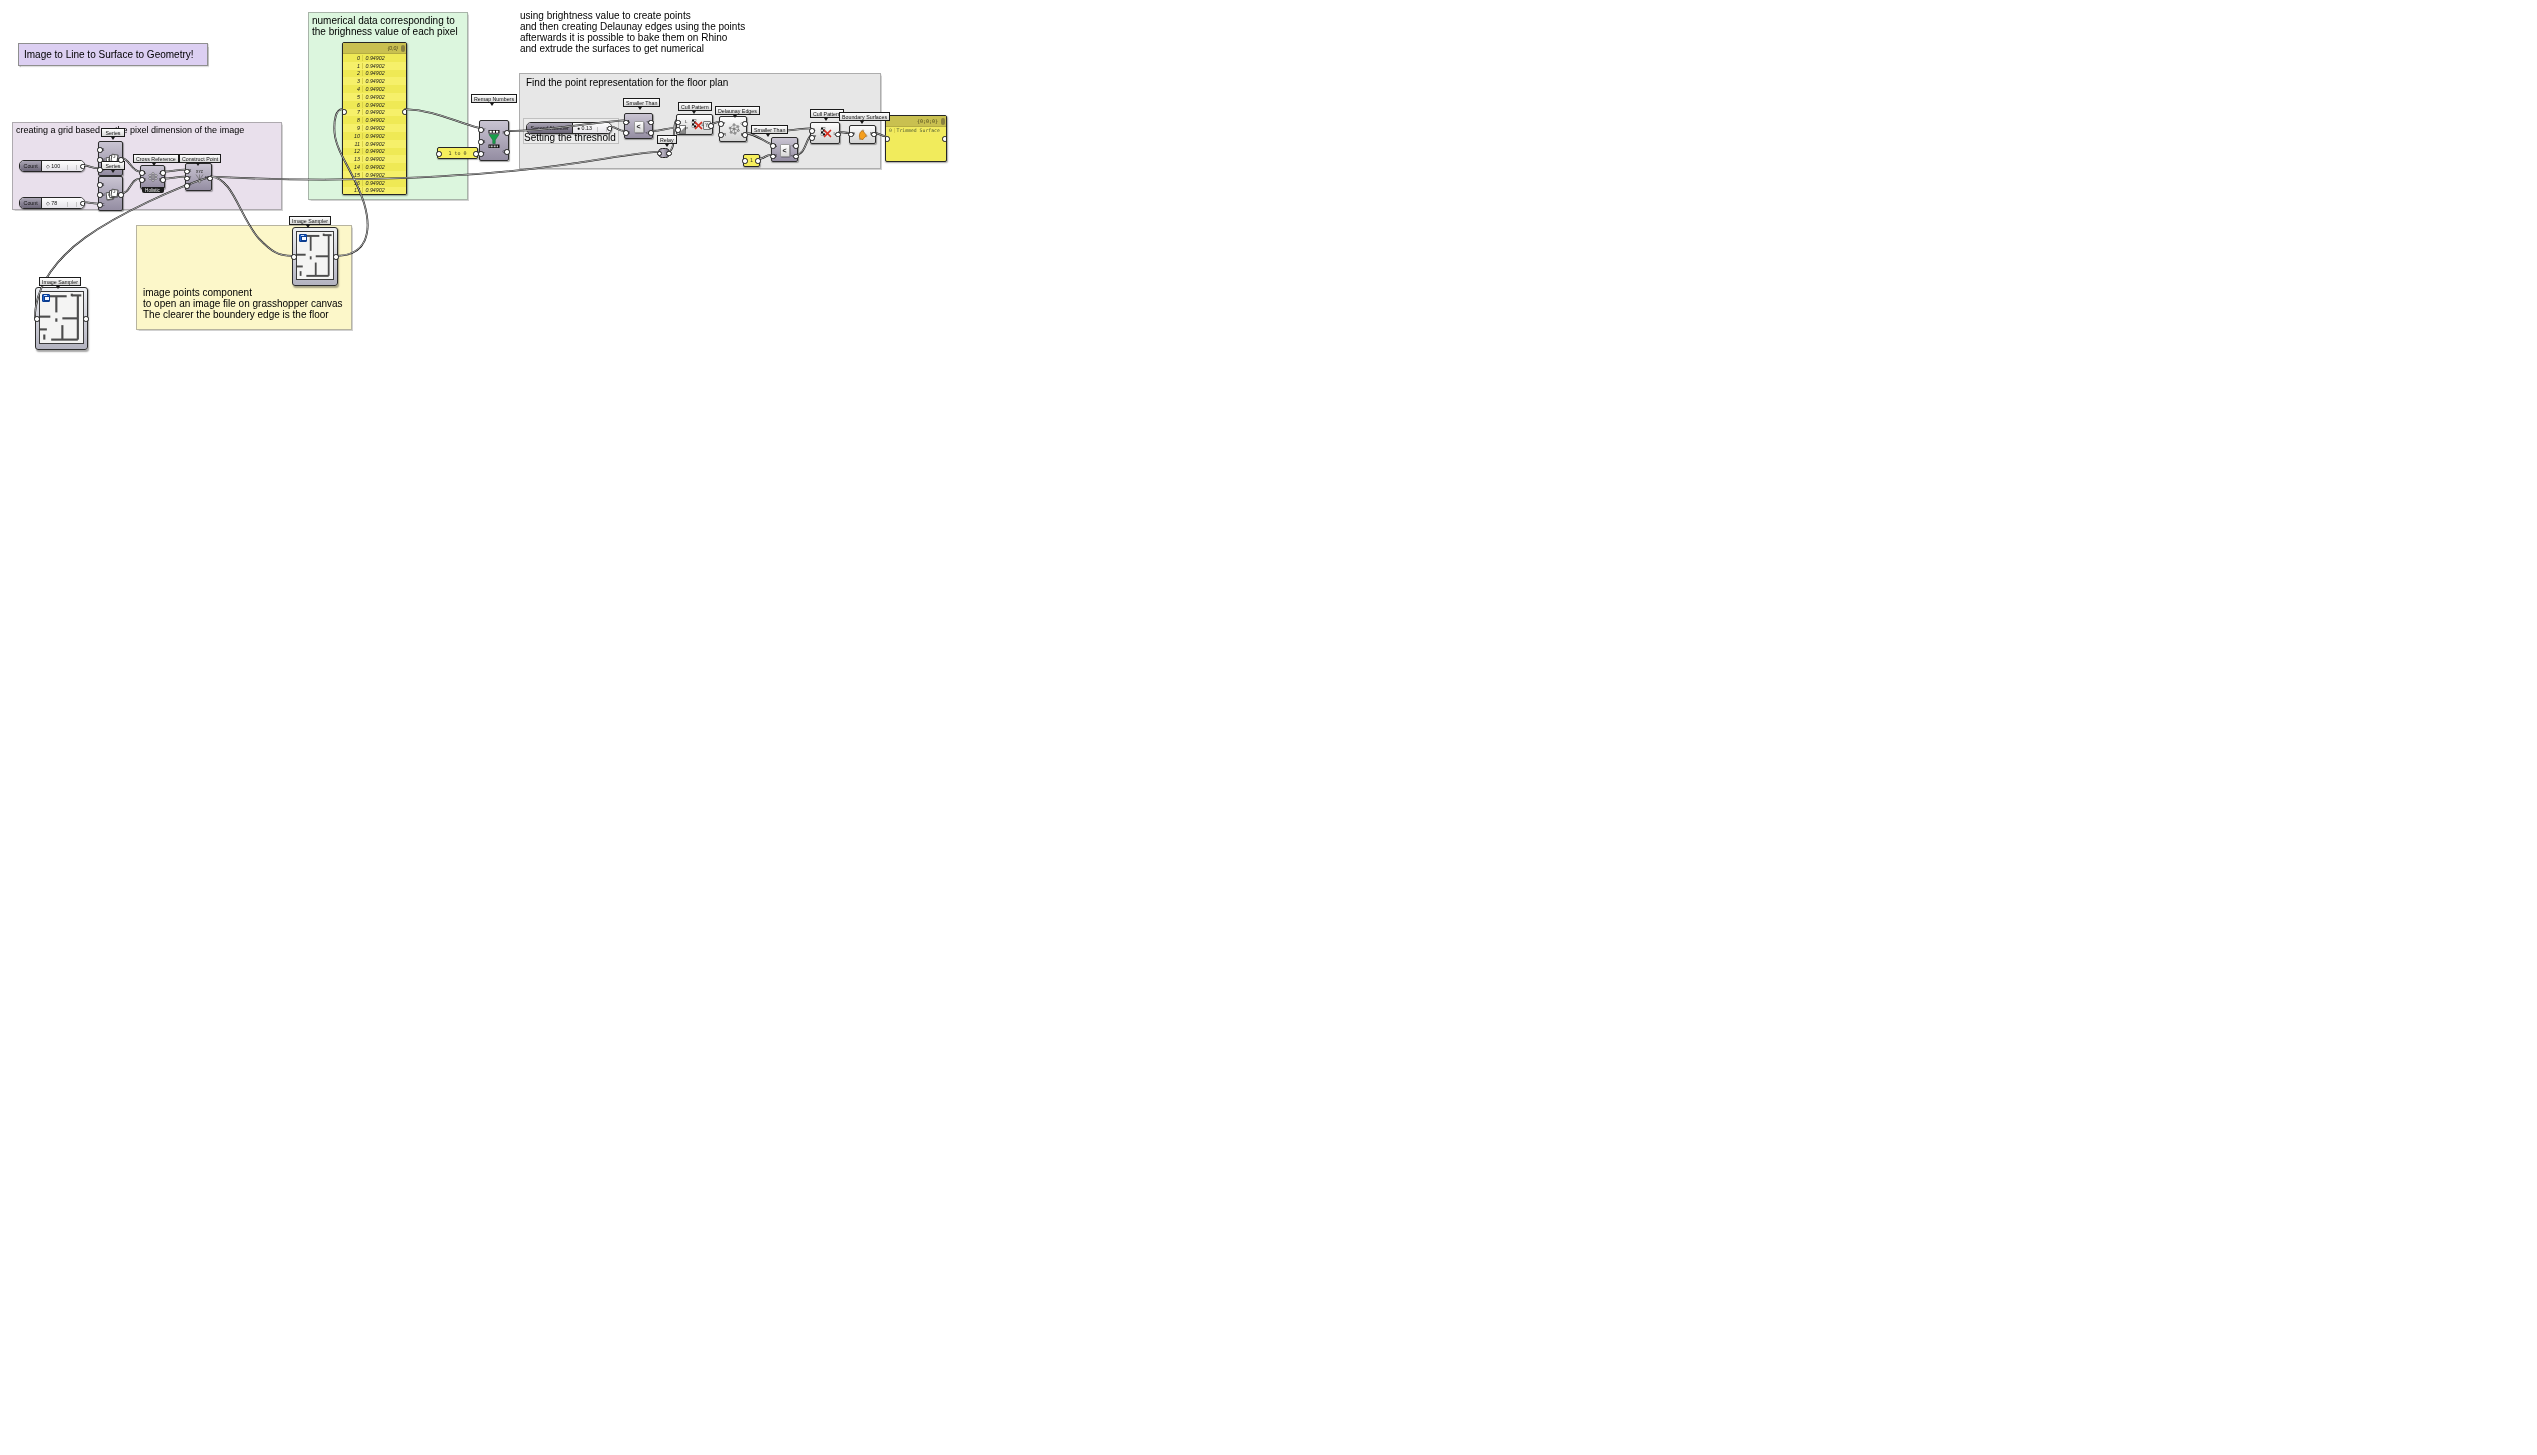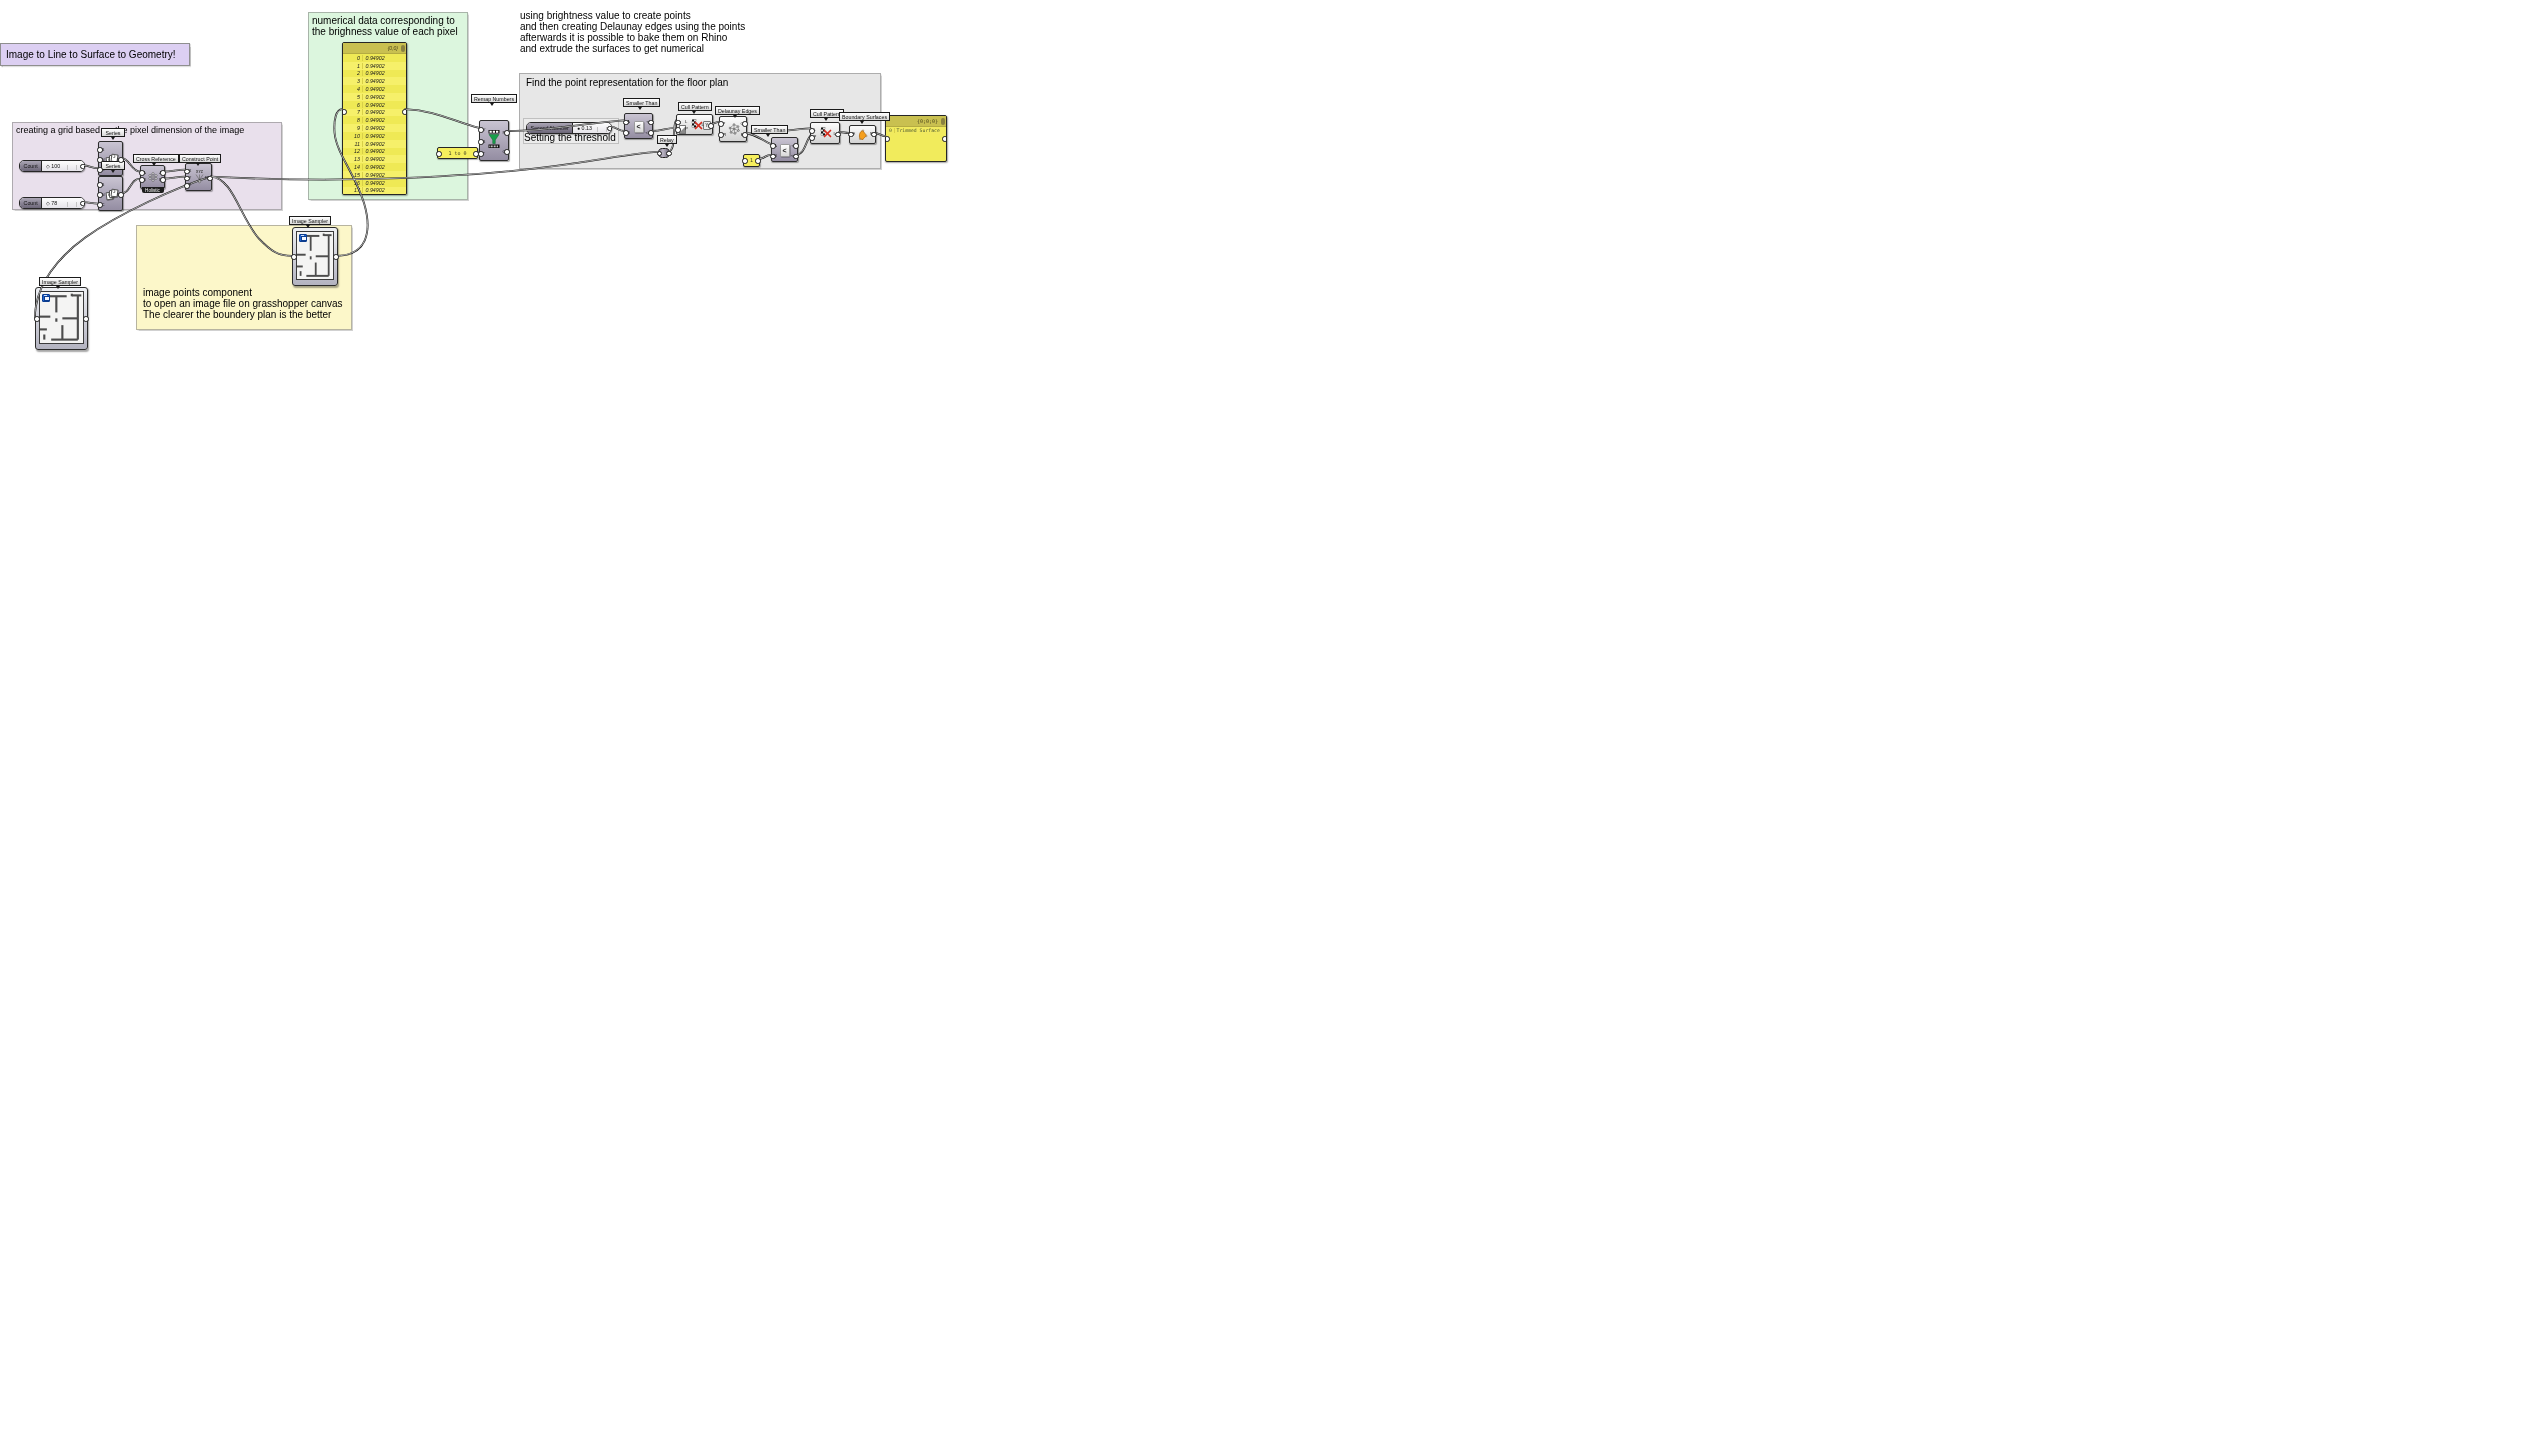--- a/index.html
+++ b/index.html
@@ -88,21 +88,21 @@
 <body>
 
 <div id="canvas">
 
   <div class="group" style="left:12px;top:122px;width:268px;height:86px;background:#e9e0ec;"></div>
   <div class="group" style="left:308px;top:12px;width:158px;height:186px;background:#dcf6de;"></div>
   <div class="group" style="left:519px;top:73px;width:360px;height:94px;background:#e7e7e7;"></div>
   <div class="group" style="left:136px;top:225px;width:214px;height:103px;background:#fcf7c9;"></div>
   <div class="group" style="left:523px;top:118px;width:94px;height:24px;background:#ececec;border:0.5px solid #c0c0c0;box-shadow:none;"></div>
 
-  <div class="title-label" style="left:0;top:43px;width:183px;height:21px;">
+  <div class="title-label" style="left:18px;top:43px;width:183px;height:21px;">
     <span>Image to Line to Surface to Geometry!</span>
   </div>
 
   <div class="group-title" style="left:16px;top:125px;">creating a grid based on the pixel dimension of the image</div>
 
   <div class="bigtext" style="left:312px;top:15px;">numerical data corresponding to</div>
   <div class="bigtext" style="left:312px;top:26px;">the brighness value of each pixel</div>
 
   <div class="bigtext" style="left:520px;top:10px;">
     <div>using brightness value to create points</div>
@@ -110,21 +110,21 @@
     <div>afterwards it is possible to bake them on Rhino</div>
     <div>and extrude the surfaces to get numerical</div>
   </div>
 
   <div class="bigtext" style="left:526px;top:77px;">Find the point representation for the floor plan</div>
   <div class="bigtext" style="left:524px;top:132px;">Setting the threshold</div>
 
   <div class="bigtext" style="left:143px;top:287px;">
     <div>image points component</div>
     <div>to open an image file on grasshopper canvas</div>
-    <div>The clearer the boundery plan is the better</div>
+    <div>The clearer the boundery edge is the floor</div>
   </div>
 
   <div class="tip" style="left:101px;top:128px;width:18px;">Series</div>
   <div class="tip" style="left:101px;top:161px;width:18px;">Series</div>
   <div class="tip" style="left:133px;top:154px;">Cross Reference</div>
   <div class="tip" style="left:179px;top:154px;">Construct Point</div>
   <div class="tip" style="left:471px;top:94px;">Remap Numbers</div>
   <div class="tip" style="left:623px;top:98px;">Smaller Than</div>
   <div class="tip" style="left:657px;top:135px;">Relay</div>
   <div class="tip" style="left:678px;top:102px;">Cull Pattern</div>

